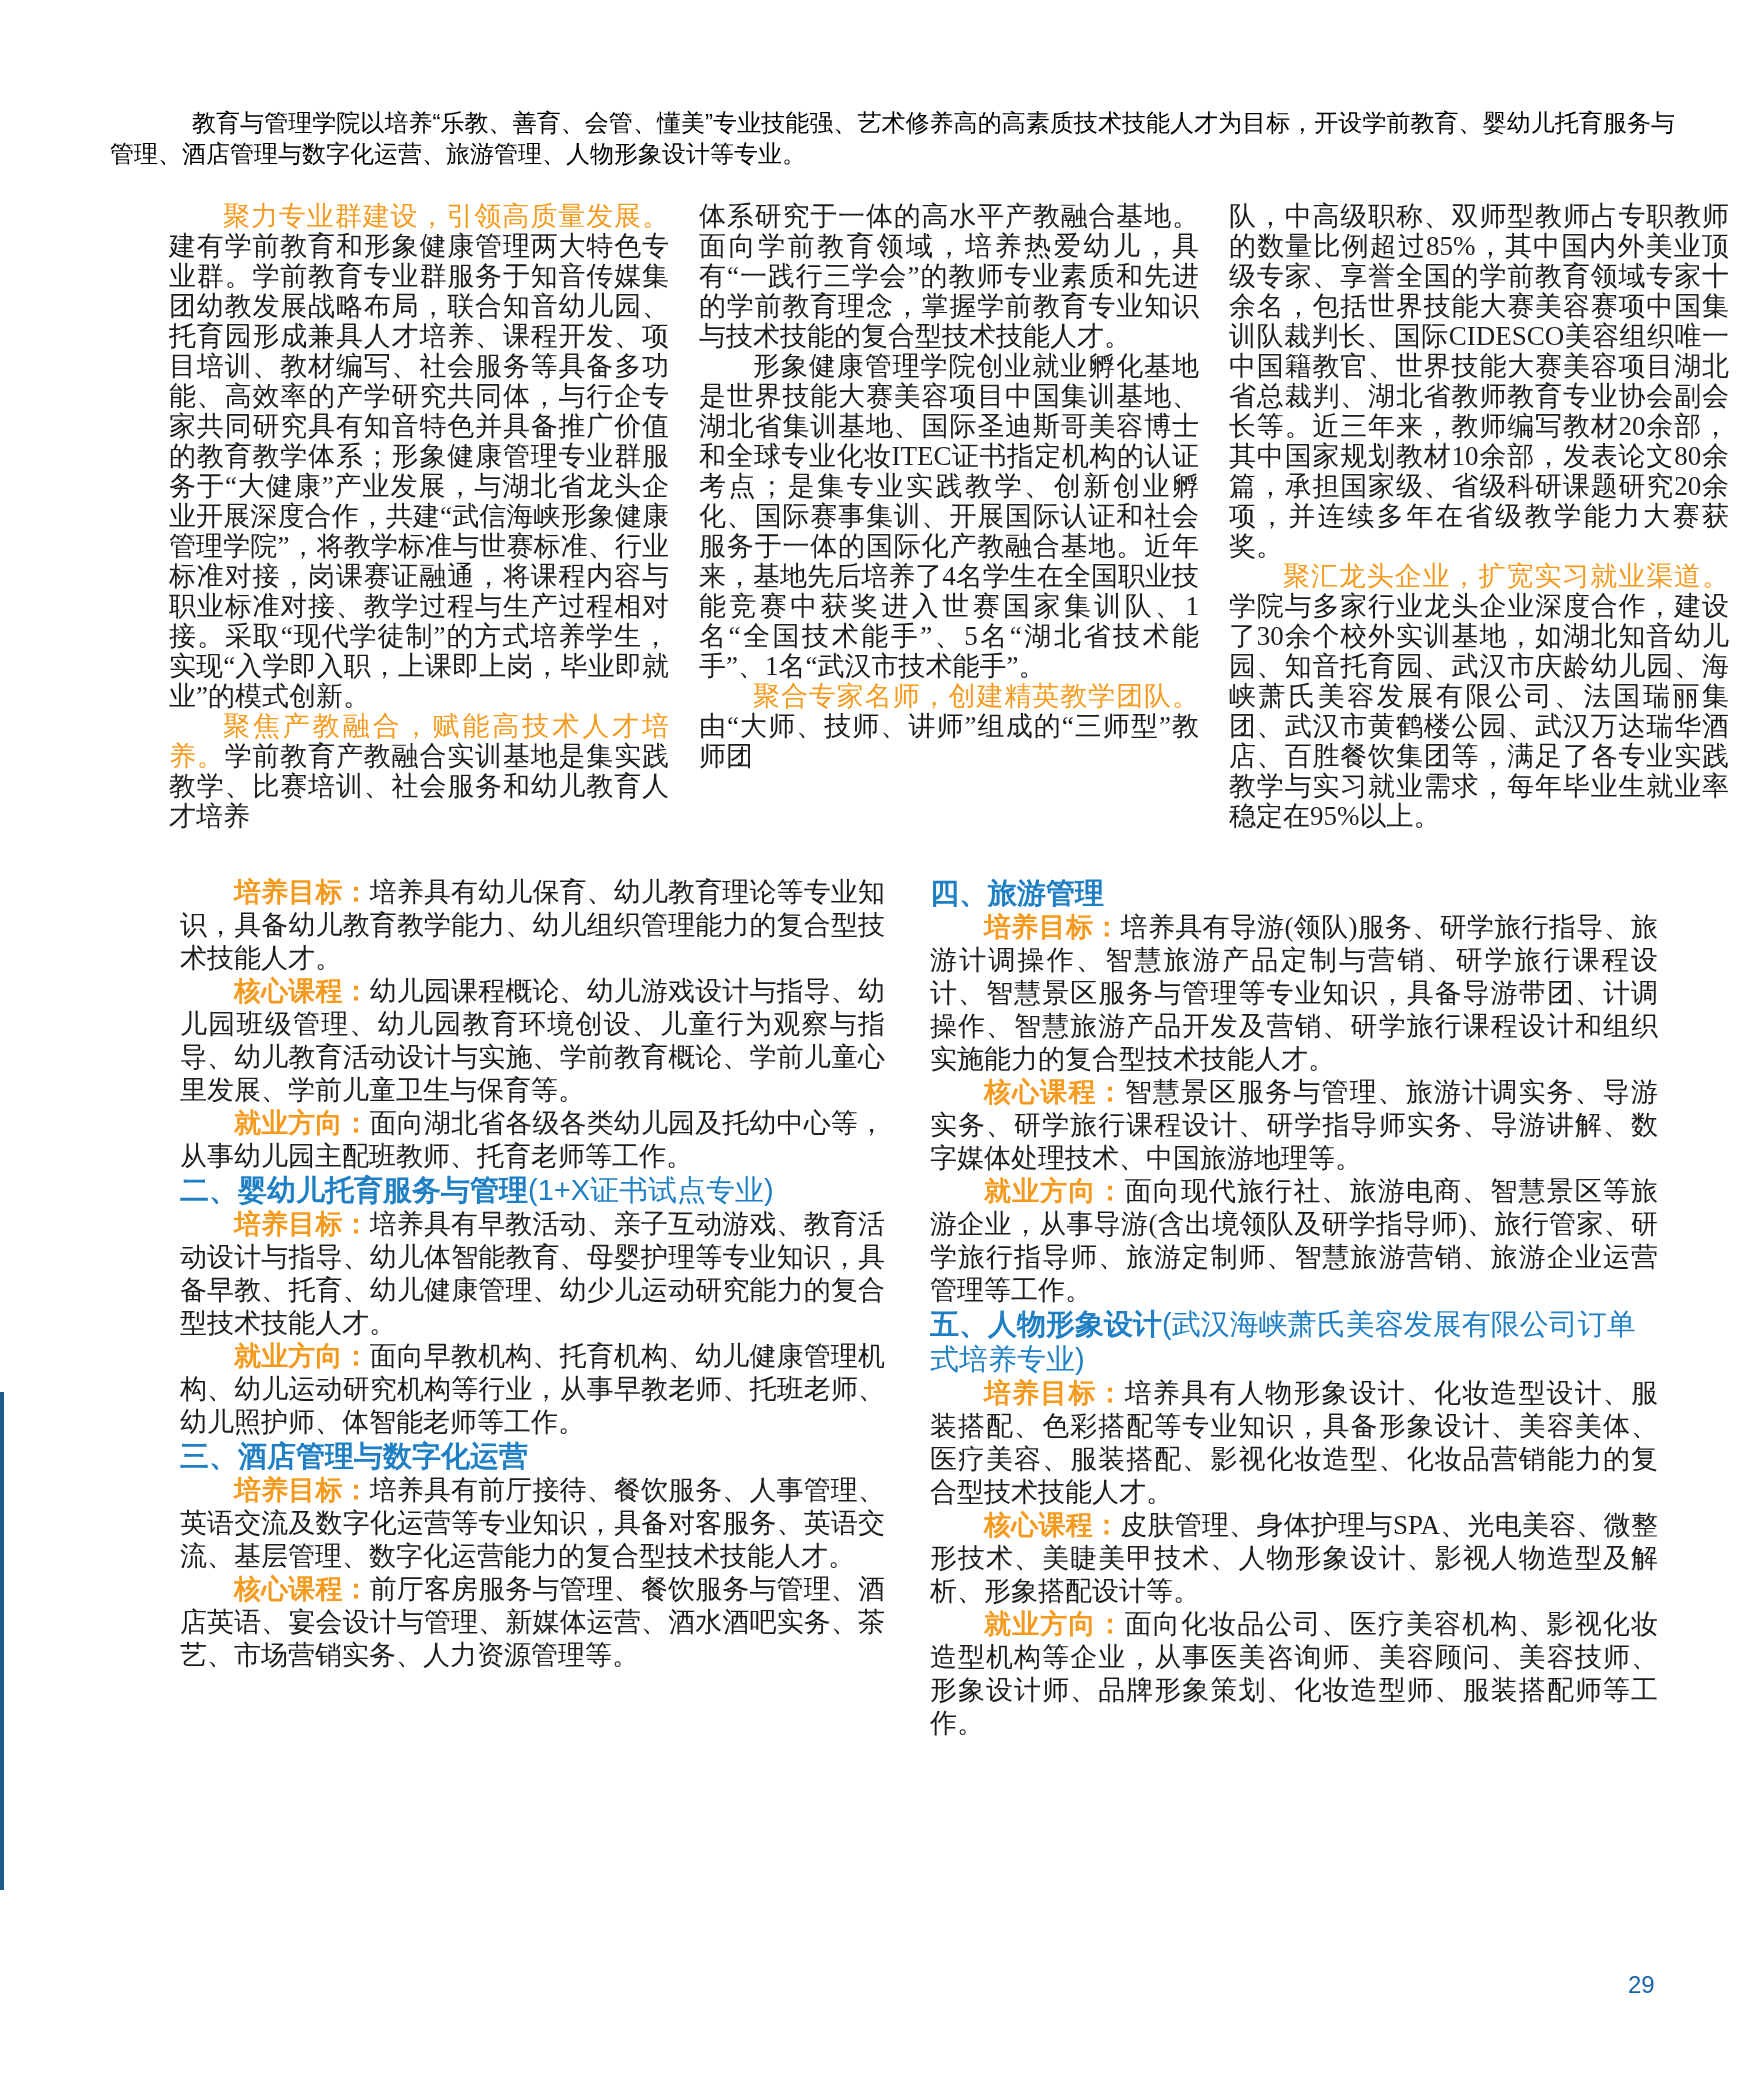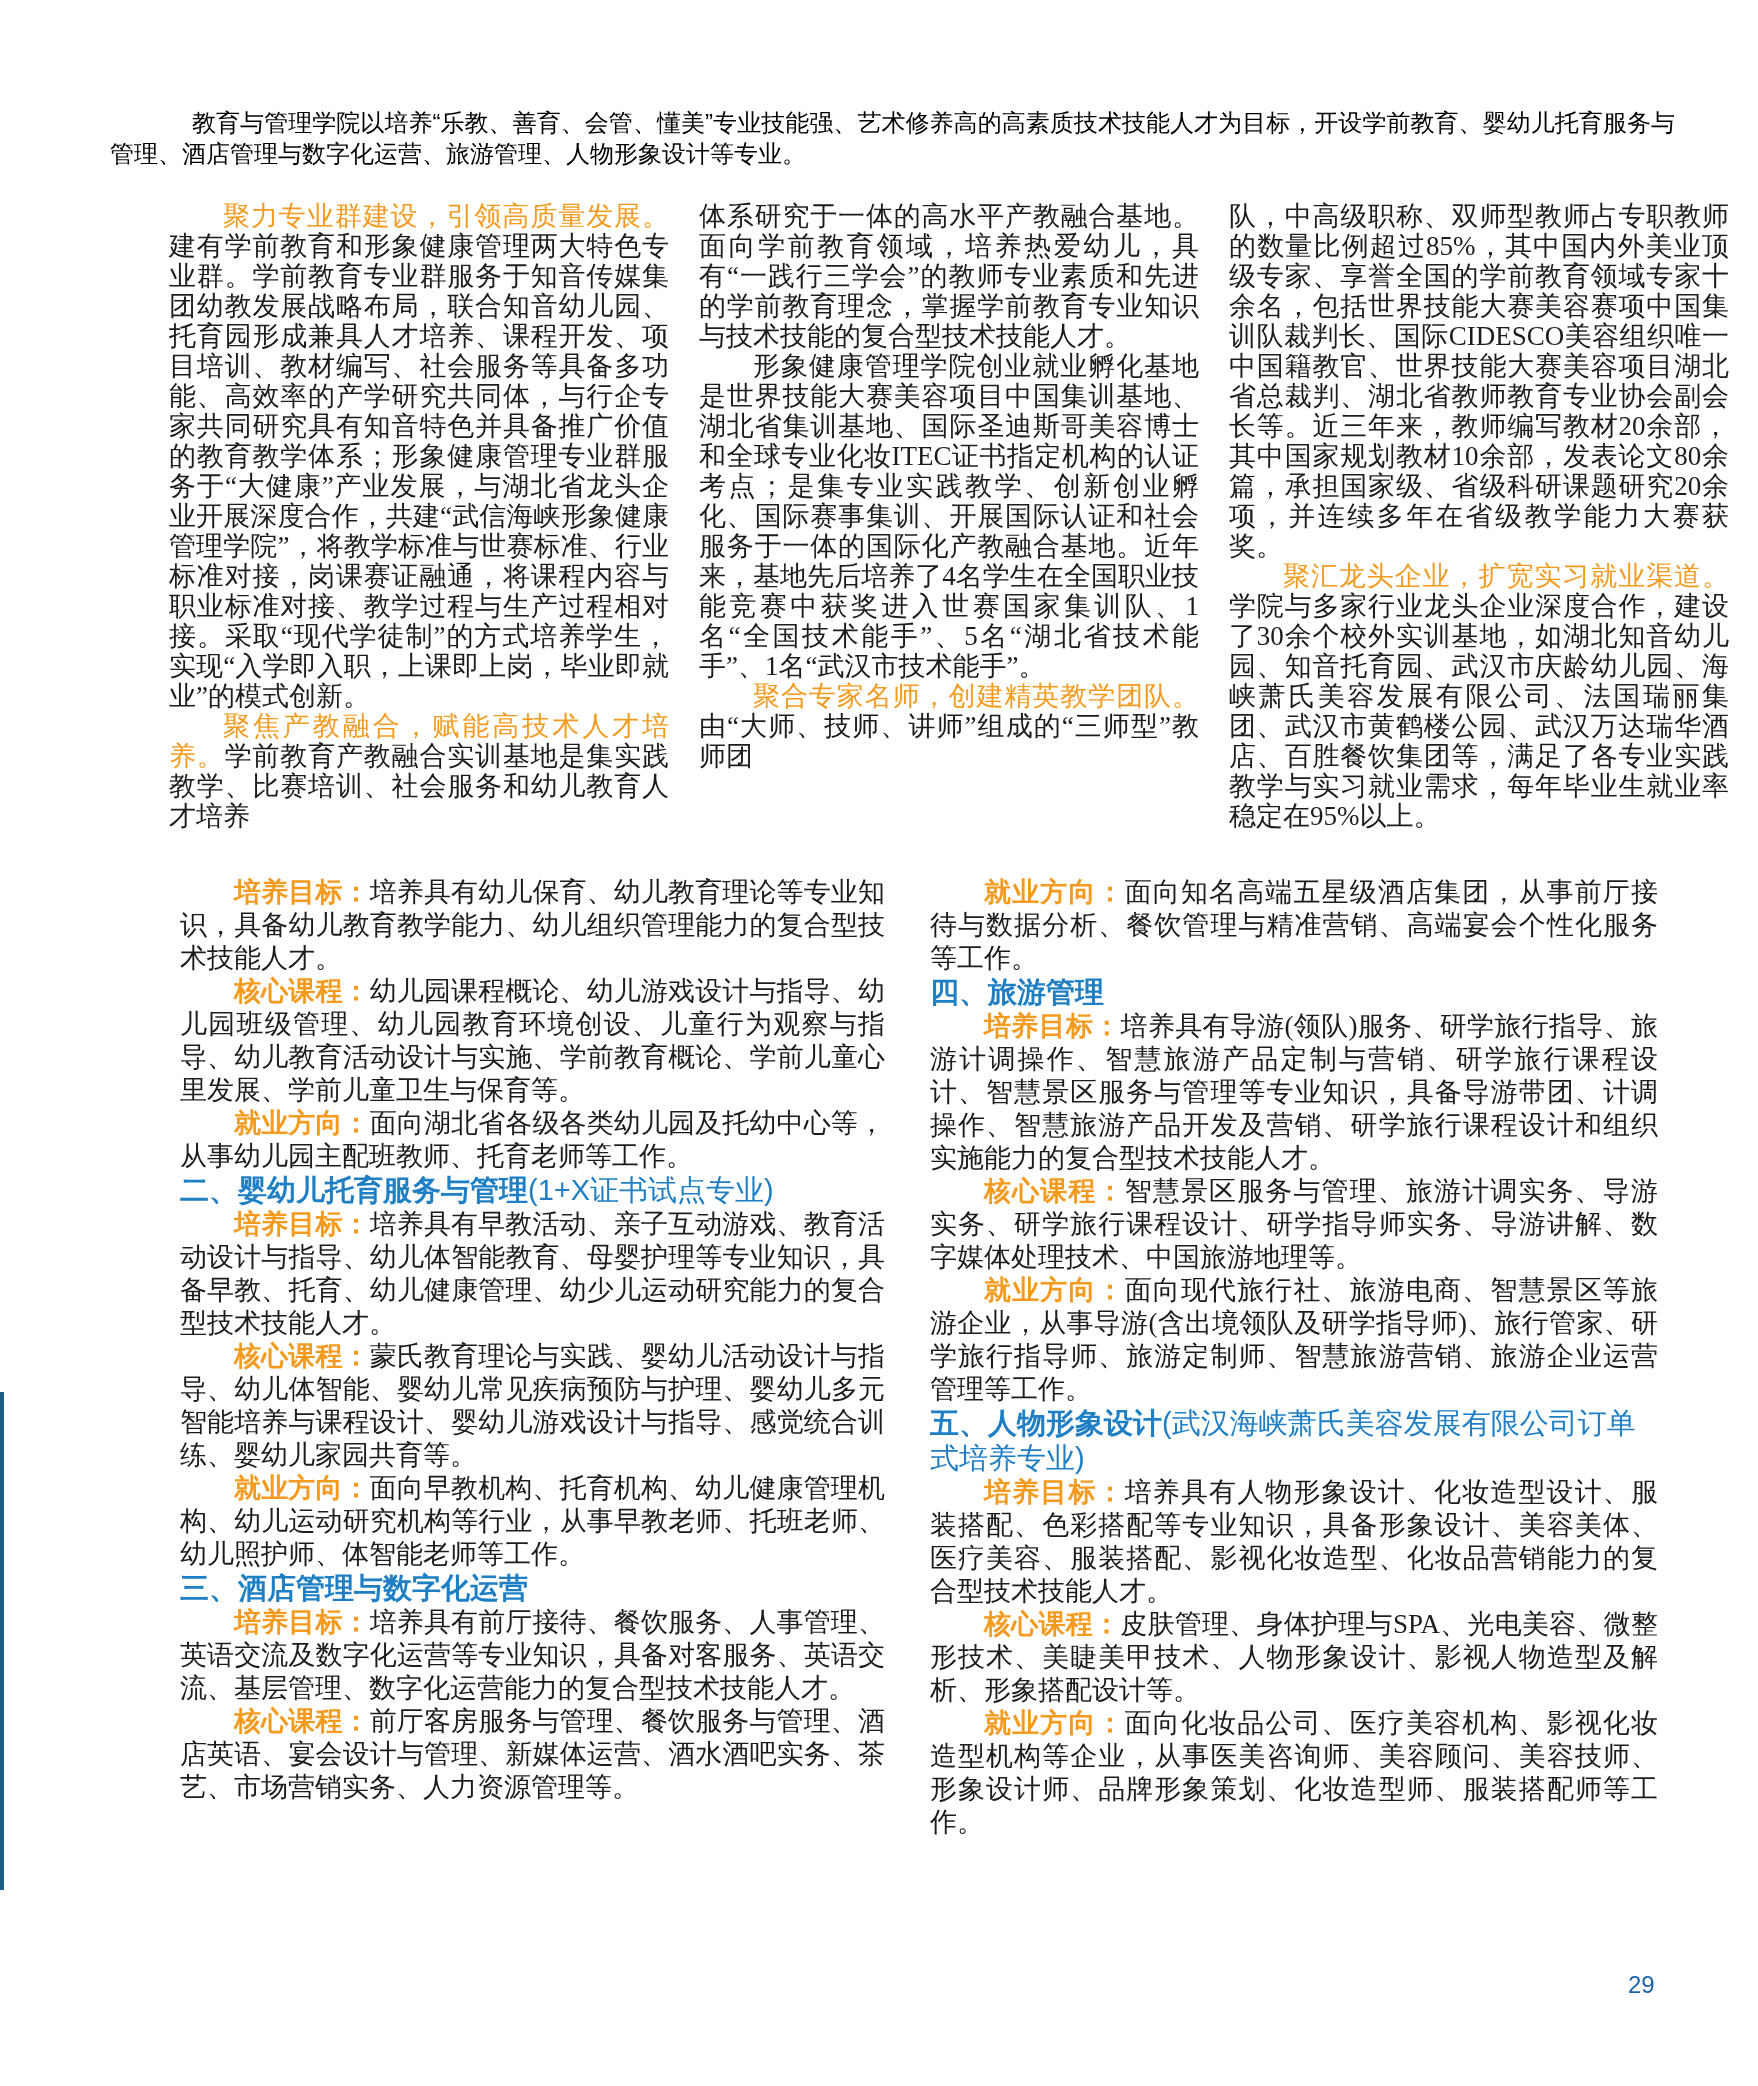--- a/index.html
+++ b/index.html
@@ -99,32 +99,30 @@
   <div class="majors">
 
     <div class="mj-col left">
 
       <p class="ind"><span class="item-label">培养目标：</span><span>培养具有幼儿保育、幼儿教育理论等专业知识，具备幼儿教育教学能力、幼儿组织管理能力的复合型技术技能人才。</span></p>
       <p class="ind"><span class="item-label">核心课程：</span><span>幼儿园课程概论、幼儿游戏设计与指导、幼儿园班级管理、幼儿园教育环境创设、儿童行为观察与指导、幼儿教育活动设计与实施、学前教育概论、学前儿童心里发展、学前儿童卫生与保育等。</span></p>
       <p class="ind"><span class="item-label">就业方向：</span><span>面向湖北省各级各类幼儿园及托幼中心等，从事幼儿园主配班教师、托育老师等工作。</span></p>
 
       <h3 class="mj-title"><span>二、婴幼儿托育服务与管理</span><span class="suffix">(1+X证书试点专业)</span></h3>
       <p class="ind"><span class="item-label">培养目标：</span><span>培养具有早教活动、亲子互动游戏、教育活动设计与指导、幼儿体智能教育、母婴护理等专业知识，具备早教、托育、幼儿健康管理、幼少儿运动研究能力的复合型技术技能人才。</span></p>
-      <p class="ind"><span class="item-label">核心课程：</span><span>蒙氏教育理论与实践、婴幼儿活动设计与指导、幼儿体智能、婴幼儿常见疾病预防与护理、婴幼儿多元智能培养与课程设计、婴幼儿游戏设计与指导、感觉统合训练、婴幼儿家园共育等。</span></p>
       <p class="ind"><span class="item-label">就业方向：</span><span>面向早教机构、托育机构、幼儿健康管理机构、幼儿运动研究机构等行业，从事早教老师、托班老师、幼儿照护师、体智能老师等工作。</span></p>
 
       <h3 class="mj-title"><span>三、酒店管理与数字化运营</span><span class="suffix"></span></h3>
       <p class="ind"><span class="item-label">培养目标：</span><span>培养具有前厅接待、餐饮服务、人事管理、英语交流及数字化运营等专业知识，具备对客服务、英语交流、基层管理、数字化运营能力的复合型技术技能人才。</span></p>
       <p class="ind"><span class="item-label">核心课程：</span><span>前厅客房服务与管理、餐饮服务与管理、酒店英语、宴会设计与管理、新媒体运营、酒水酒吧实务、茶艺、市场营销实务、人力资源管理等。</span></p>
 
     </div>
 
     <div class="mj-col right">
 
-      <p class="ind"><span class="item-label">就业方向：</span><span>面向知名高端五星级酒店集团，从事前厅接待与数据分析、餐饮管理与精准营销、高端宴会个性化服务等工作。</span></p>
 
       <h3 class="mj-title"><span>四、旅游管理</span><span class="suffix"></span></h3>
       <p class="ind"><span class="item-label">培养目标：</span><span>培养具有导游(领队)服务、研学旅行指导、旅游计调操作、智慧旅游产品定制与营销、研学旅行课程设计、智慧景区服务与管理等专业知识，具备导游带团、计调操作、智慧旅游产品开发及营销、研学旅行课程设计和组织实施能力的复合型技术技能人才。</span></p>
       <p class="ind"><span class="item-label">核心课程：</span><span>智慧景区服务与管理、旅游计调实务、导游实务、研学旅行课程设计、研学指导师实务、导游讲解、数字媒体处理技术、中国旅游地理等。</span></p>
       <p class="ind"><span class="item-label">就业方向：</span><span>面向现代旅行社、旅游电商、智慧景区等旅游企业，从事导游(含出境领队及研学指导师)、旅行管家、研学旅行指导师、旅游定制师、智慧旅游营销、旅游企业运营管理等工作。</span></p>
 
       <h3 class="mj-title"><span>五、人物形象设计</span><span class="suffix">(武汉海峡萧氏美容发展有限公司订单式培养专业)</span></h3>
       <p class="ind"><span class="item-label">培养目标：</span><span>培养具有人物形象设计、化妆造型设计、服装搭配、色彩搭配等专业知识，具备形象设计、美容美体、医疗美容、服装搭配、影视化妆造型、化妆品营销能力的复合型技术技能人才。</span></p>
       <p class="ind"><span class="item-label">核心课程：</span><span>皮肤管理、身体护理与SPA、光电美容、微整形技术、美睫美甲技术、人物形象设计、影视人物造型及解析、形象搭配设计等。</span></p>
       <p class="ind"><span class="item-label">就业方向：</span><span>面向化妆品公司、医疗美容机构、影视化妆造型机构等企业，从事医美咨询师、美容顾问、美容技师、形象设计师、品牌形象策划、化妆造型师、服装搭配师等工作。</span></p>

